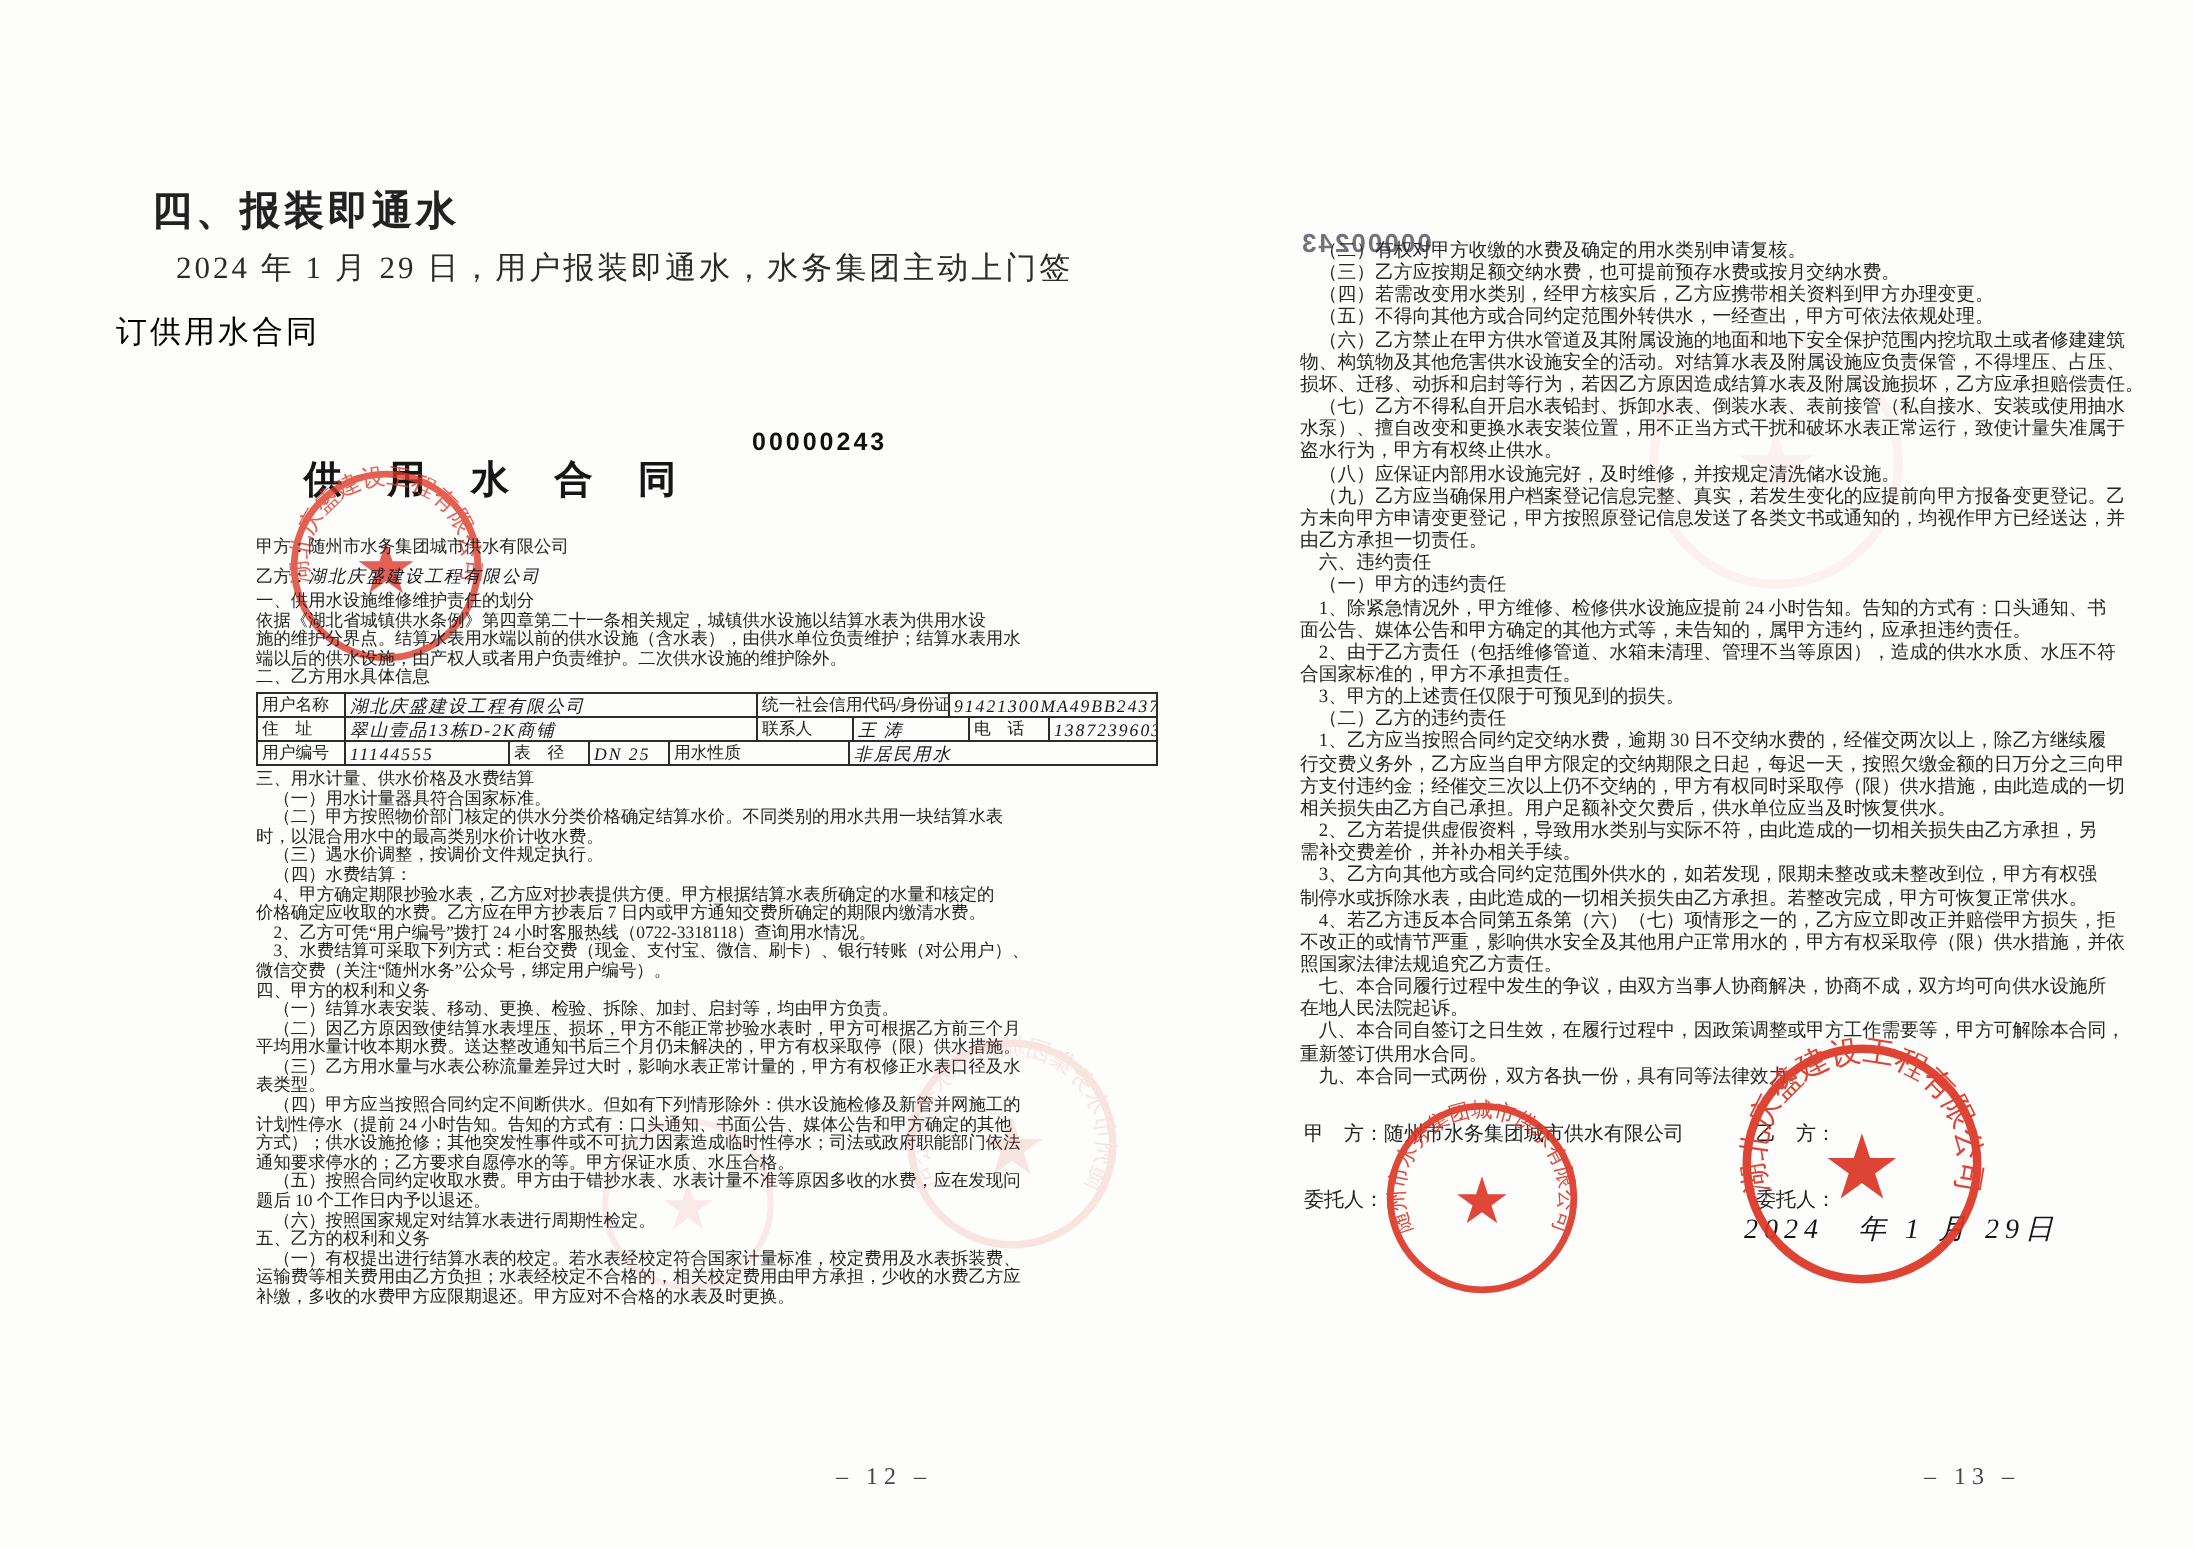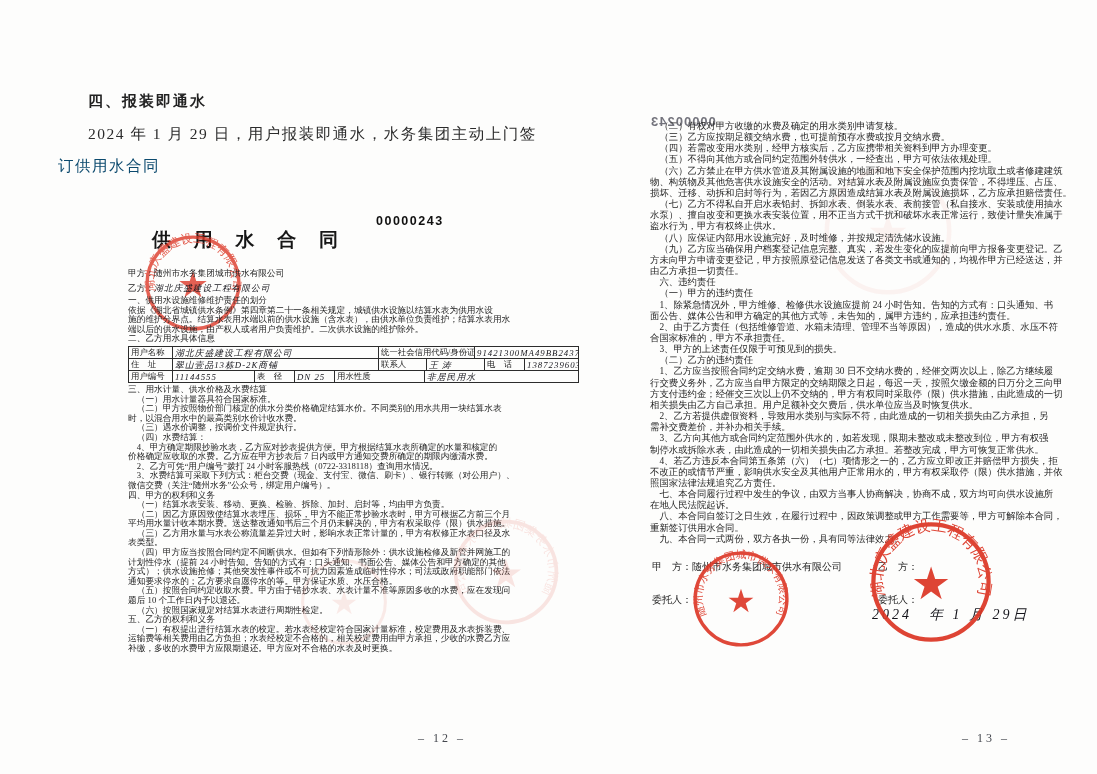--- a/index.html
+++ b/index.html
@@ -4,23 +4,23 @@
 <style>
   html,body{margin:0;padding:0;}
   body{
     width:1097px;height:774px;position:relative;overflow:hidden;
     background:#fdfdfc;
     font-family:"Liberation Serif","DejaVu Serif",serif;
     color:#262626;
   }
   .pg{position:absolute;left:0;top:0;width:1097px;height:774px;}
   
-  .doc-h{position:absolute;left:88px;top:92px;font-size:15px;font-weight:bold;letter-spacing:2px;color:#222;}
+  .doc-h{position:absolute;left:76px;top:92px;font-size:20px;font-weight:bold;letter-spacing:2px;color:#222;}
   .doc-p1{position:absolute;left:88px;top:124px;font-size:15.5px;letter-spacing:1.5px;color:#2b2b2b;white-space:pre;font-family:Liberation Serif, serif;}
-  .doc-p2{position:absolute;left:58px;top:156px;font-size:15.5px;letter-spacing:1.5px;color:#0c4a6e;white-space:pre;}
+  .doc-p2{position:absolute;left:58px;top:156px;font-size:15.5px;letter-spacing:1.5px;color:#000000;white-space:pre;}
   
   .scan{position:absolute;left:124px;top:194px;width:452px;background:#fcfcfa;color:#232323;}
   .serial{position:absolute;left:252px;top:20px;font-size:12.5px;font-weight:bold;letter-spacing:1.5px;color:#101010;font-family:"Liberation Sans",sans-serif;}
   .ctitle{position:absolute;left:28px;top:33px;width:310px;text-align:left;font-size:19px;font-weight:bold;letter-spacing:9px;color:#161616;}
   .flow{position:absolute;left:4px;top:72px;width:446px;font-size:8.7px;line-height:9.6px;}
   .flow .pl{line-height:15px;white-space:pre;}
   .ln{white-space:pre;}
   .b{font-weight:normal;}
   .hw{font-style:italic;font-weight:500;color:#15151c;letter-spacing:1px;}
   

